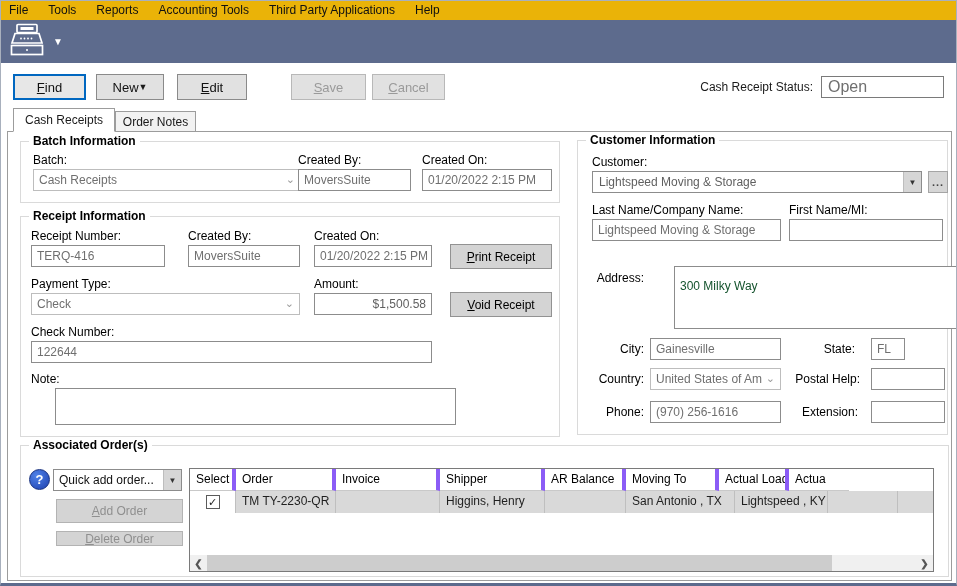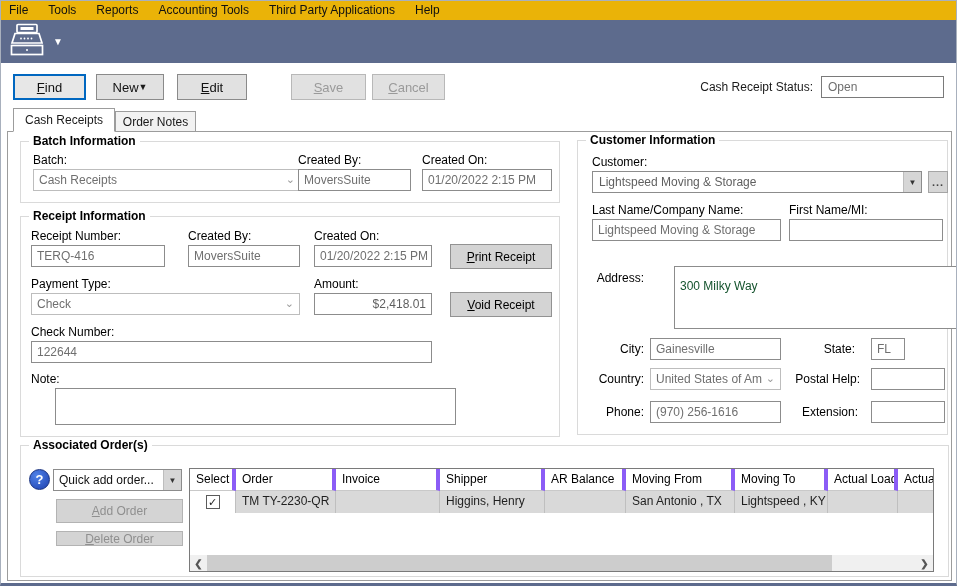--- a/index.html
+++ b/index.html
@@ -25,21 +25,21 @@
   .btn.focused { border:2px solid #0067c0; background:#e7e7e7; }
   .btn.disabled { color:#9a9a9a; border-color:#b8b8b8; background:#e1e1e1; }
   .btn-find   { left:12px;  top:73px; width:73px; }
   .btn-new    { left:95px;  top:73px; width:68px; gap:0; }
   .btn-new .dd-caret { font-size:9px; color:#1a1a1a; }
   .btn-edit   { left:176px; top:73px; width:70px; }
   .btn-save   { left:290px; top:73px; width:75px; }
   .btn-cancel { left:371px; top:73px; width:73px; }
   .status-label { position:absolute; top:79px; left:660px; width:152px; text-align:right; font-size:12px; }
   .status-box { position:absolute; top:75px; left:820px; width:123px; height:22px; border:1px solid #7a7a7a;
-                color:#6f6f6f; font-size:12px; display:flex; align-items:center; padding-left:6px; background:#fff; }
+                color:#6f6f6f; font-size:16px; display:flex; align-items:center; padding-left:6px; background:#fff; }
 
   
   .tab { position:absolute; border:1px solid #9c9c9c; display:flex; align-items:center; justify-content:center;
          font-size:12px; cursor:default; }
   .tab-active { left:12px; top:107px; width:102px; height:24px; background:#fff; border-bottom:1px solid #fff; z-index:3; }
   .tab-inactive { left:114px; top:110px; width:81px; height:21px; background:#f2f2f2; z-index:1; }
 
   
   .panel { position:absolute; left:6px; top:130px; width:945px; height:450px; border:1px solid #9c9c9c; background:#fff; z-index:2; }
 
@@ -177,21 +177,21 @@
       <button class="sbtn" style="left:429px; top:27px; width:102px; height:25px;">
         <span><span class="u">P</span><span>rint Receipt</span></span>
       </button>
 
       <div class="lbl" style="left:10px; top:60px;">Payment Type:</div>
       <div class="combo" style="left:10px; top:76px; width:269px;">
         <span class="grow">Check</span>
         <span class="thin-arrow">⌄</span>
       </div>
       <div class="lbl" style="left:293px; top:60px;">Amount:</div>
-      <div class="tbox tbox-right" style="left:293px; top:76px; width:118px; color:#5f5f5f;">$2,418.01</div>
+      <div class="tbox tbox-right" style="left:293px; top:76px; width:118px; color:#5f5f5f;">$1,500.58</div>
       <button class="sbtn" style="left:429px; top:75px; width:102px; height:25px;">
         <span><span class="u">V</span><span>oid Receipt</span></span>
       </button>
 
       <div class="lbl" style="left:10px; top:108px;">Check Number:</div>
       <div class="tbox" style="left:10px; top:124px; width:401px;">122644</div>
 
       <div class="lbl" style="left:10px; top:155px;">Note:</div>
       <textarea class="tarea" style="left: 10px; top: 171px; width: 401px; height: 37px;"></textarea>
     </div>
@@ -251,21 +251,20 @@
       </button>
 
       <div class="grid">
         <div class="grid-inner">
           <div class="grid-row">
             <div class="gh-cell c0">Select</div>
             <div class="gh-cell c1">Order</div>
             <div class="gh-cell c2">Invoice</div>
             <div class="gh-cell c3">Shipper</div>
             <div class="gh-cell c4">AR Balance</div>
-            <div class="gh-cell c5">Moving From</div>
             <div class="gh-cell c6">Moving To</div>
             <div class="gh-cell c7">Actual Load</div>
             <div class="gh-cell c8">Actua</div>
           </div>
           <div class="grid-row">
             <div class="gd-cell gd-select c0">
               <span class="cb">✓</span>
             </div>
             <div class="gd-cell c1">TM TY-2230-QR</div>
             <div class="gd-cell c2"></div>

